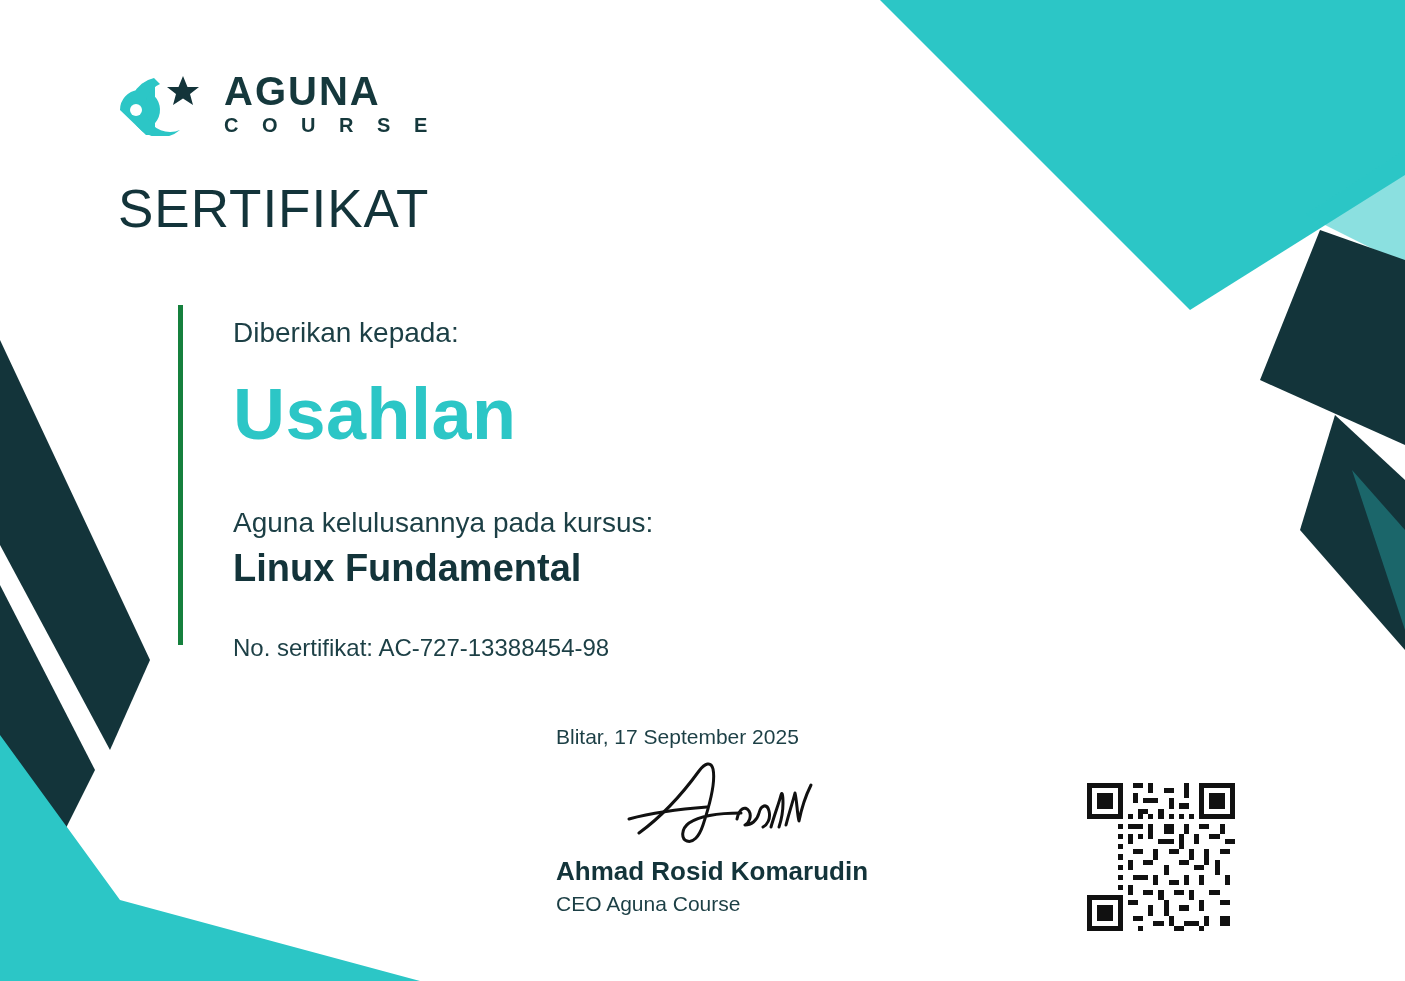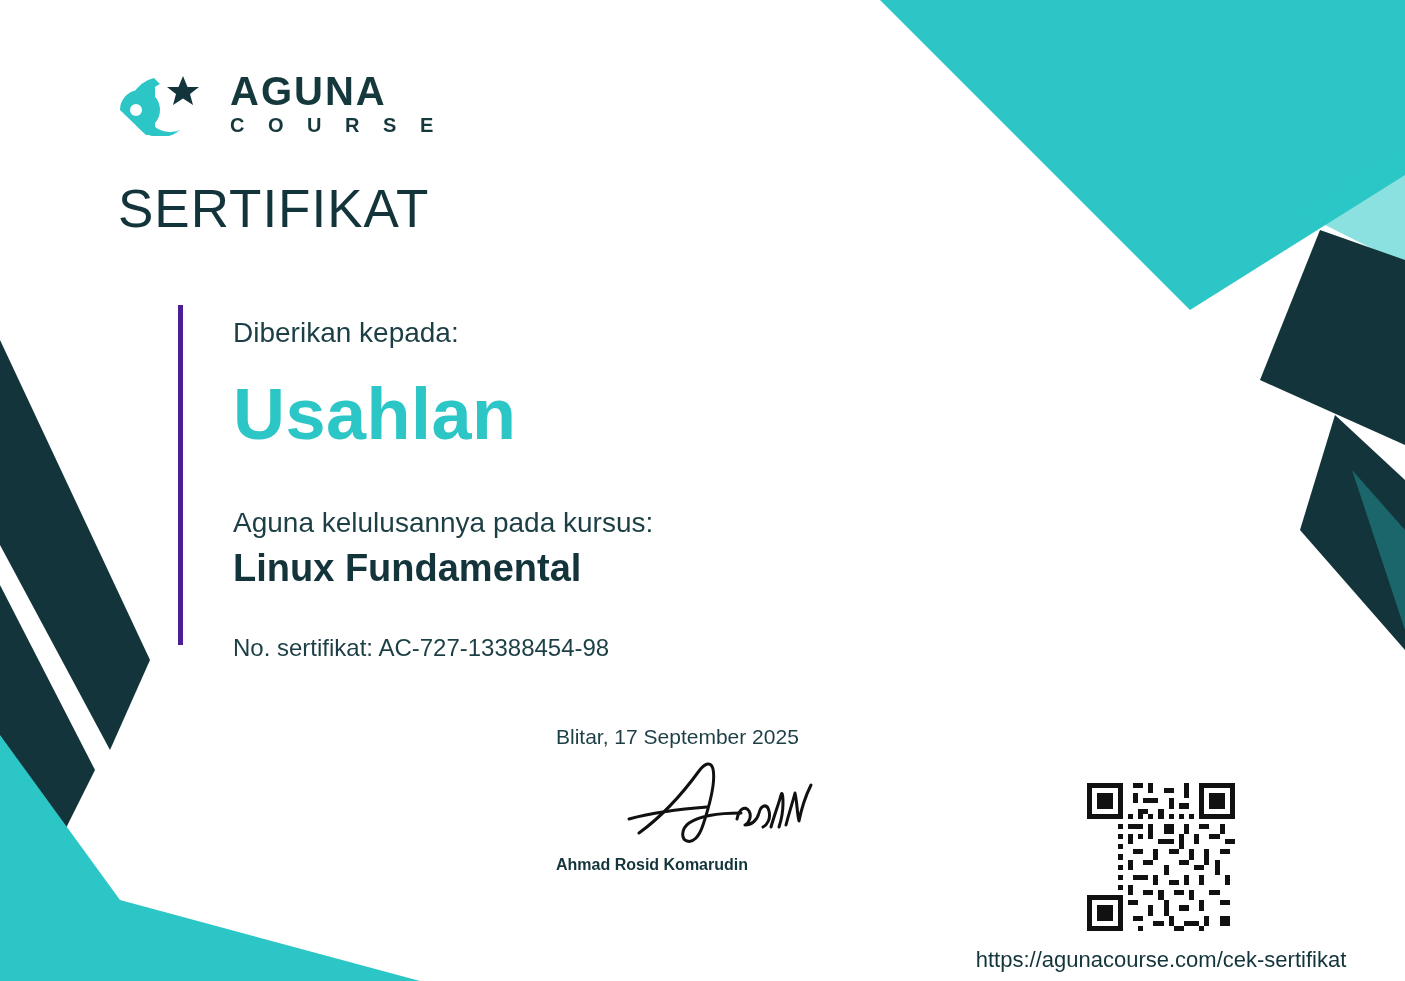--- a/index.html
+++ b/index.html
@@ -25,21 +25,21 @@
   }
   .deco svg { display: block; }
 
   
   .logo-block {
     position: absolute;
     left: 114px;
     top: 70px;
     display: flex;
     align-items: center;
-    gap: 24px;
+    gap: 18px;
   }
   .logo-mark { width: 92px; height: 66px; }
   .logo-text {
     display: flex;
     flex-direction: column;
     justify-content: center;
     line-height: 1;
   }
   .logo-title {
     font-size: 40px;
@@ -65,21 +65,21 @@
     letter-spacing: 1px;
     color: #13343a;
   }
 
   
   .body-block {
     position: absolute;
     left: 178px;
     top: 305px;
     width: 700px;
-    border-left: 5px solid #4c1d95;
+    border-left: 5px solid #15803d;
     padding-left: 50px;
     box-sizing: border-box;
     height: 340px;
   }
   .label-given {
     font-size: 28px;
     color: #1c3f45;
     margin: 12px 0 0 0;
   }
   .recipient {
@@ -119,21 +119,21 @@
     color: #1c3f45;
   }
   .signature {
     height: 100px;
     margin-top: 6px;
     display: flex;
     justify-content: center;
     align-items: center;
   }
   .signer-name {
-    font-size: 16px;
+    font-size: 26px;
     font-weight: bold;
     color: #13343a;
     line-height: 1.3;
   }
   .signer-role {
     font-size: 21px;
     color: #1c3f45;
     margin-top: 3px;
   }
 
@@ -222,20 +222,21 @@
         <g fill="none" stroke="#111111" stroke-width="3" stroke-linecap="round" stroke-linejoin="round">
           <path d="M18,78 C40,62 62,38 78,16 C84,8 90,6 92,14 C95,28 88,52 82,70 C78,82 72,88 66,86 C60,84 60,74 68,68 C80,60 104,58 120,58"></path>
           <path d="M8,64 C30,58 58,54 86,52"></path>
           <path d="M116,64 C118,54 124,50 128,56 C131,61 128,68 124,70 C130,70 136,66 138,58 C140,50 146,48 148,56 C150,64 146,70 142,72"></path>
           <path d="M150,72 C154,58 158,48 160,40 C161,36 162,40 162,48 C162,58 160,66 158,72"></path>
           <path d="M165,70 C168,58 172,46 174,38 C176,46 176,58 178,66 C180,56 184,42 190,30"></path>
         </g>
       </svg>
     </div>
     <div class="signer-name">Ahmad Rosid Komarudin</div>
+    <div class="signer-role">CEO Aguna Course</div>
   </div>
 
   <div class="qr-block">
     <div class="qr-code">
       <svg width="148" height="148" viewBox="0 0 29 29" shape-rendering="crispEdges">
         <rect width="29" height="29" fill="#ffffff"></rect>
         <g fill="#111111">
 
           <rect x="0" y="0" width="7" height="1"></rect>
             <rect x="0" y="6" width="7" height="1"></rect>
@@ -328,16 +329,15 @@
           <rect x="16" y="26" width="1" height="2"></rect>
             <rect x="19" y="27" width="3" height="1"></rect>
           <rect x="23" y="26" width="1" height="2"></rect>
             <rect x="26" y="26" width="2" height="2"></rect>
           <rect x="10" y="28" width="1" height="1"></rect>
             <rect x="17" y="28" width="2" height="1"></rect>
           <rect x="22" y="28" width="1" height="1"></rect>
         </g>
       </svg>
     </div>
-    <div class="verify-url">https://agunacourse.com/cek-sertifikat</div>
   </div>
 
 </div>
 
 </body></html>

